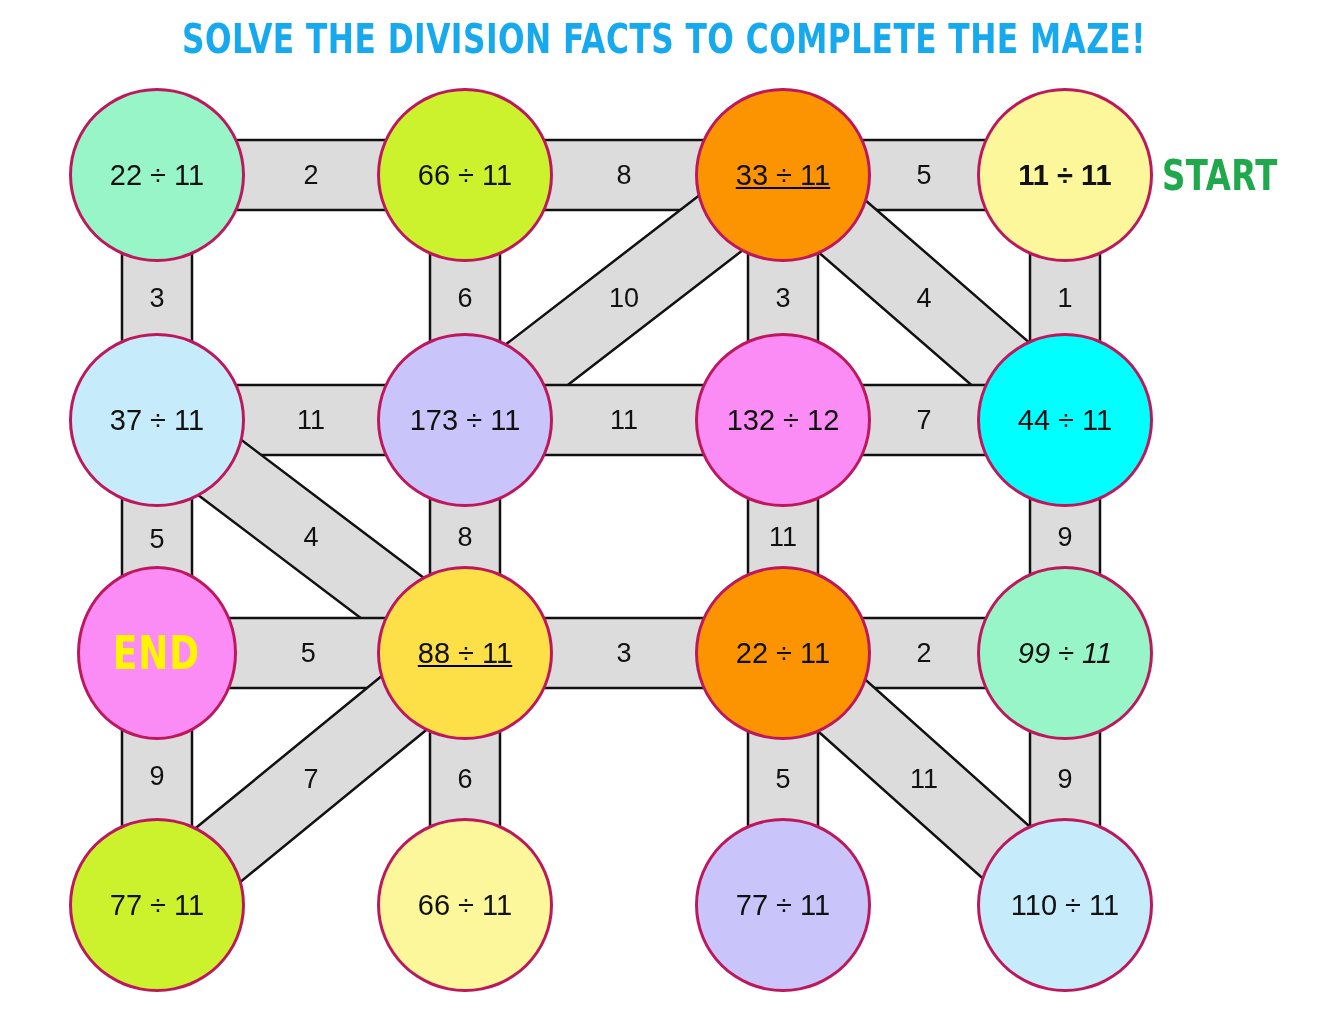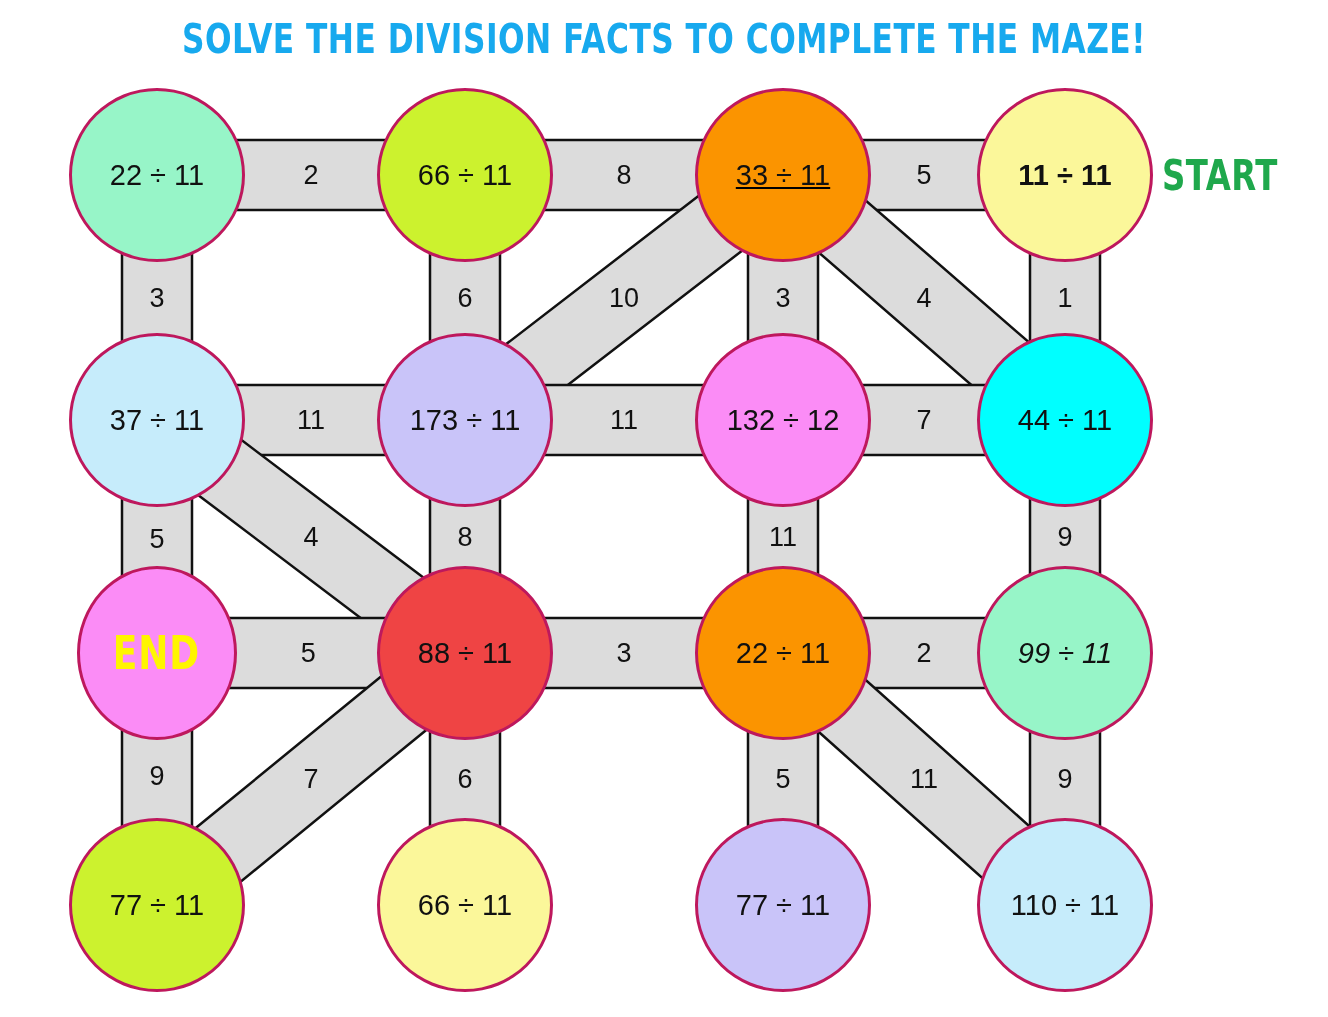--- a/index.html
+++ b/index.html
@@ -140,21 +140,21 @@
       </div>
       <div class="node" style="left: 783px; top: 420px; width: 176px; height: 174px; background: rgb(251, 140, 246);">
         <span class="node-label">132 ÷ 12</span>
       </div>
       <div class="node" style="left: 1065px; top: 420px; width: 176px; height: 174px; background: rgb(0, 255, 255);">
         <span class="node-label">44 ÷ 11</span>
       </div>
       <div class="node" style="left: 157px; top: 653px; width: 160px; height: 174px; background: rgb(251, 140, 246);">
         <span class="node-label marker" style="color: rgb(255, 245, 0);">END</span>
       </div>
-      <div class="node" style="left: 465px; top: 653px; width: 176px; height: 174px; background: #ef4444;">
+      <div class="node" style="left: 465px; top: 653px; width: 176px; height: 174px; background: #fde047; text-decoration: underline;">
         <span class="node-label">88 ÷ 11</span>
       </div>
       <div class="node" style="left: 783px; top: 653px; width: 176px; height: 174px; background: rgb(251, 148, 0);">
         <span class="node-label">22 ÷ 11</span>
       </div>
       <div class="node" style="left: 1065px; top: 653px; width: 176px; height: 174px; background: rgb(151, 245, 200); font-style: italic;">
         <span class="node-label">99 ÷ 11</span>
       </div>
       <div class="node" style="left: 157px; top: 905px; width: 176px; height: 174px; background: rgb(204, 242, 46);">
         <span class="node-label">77 ÷ 11</span>

